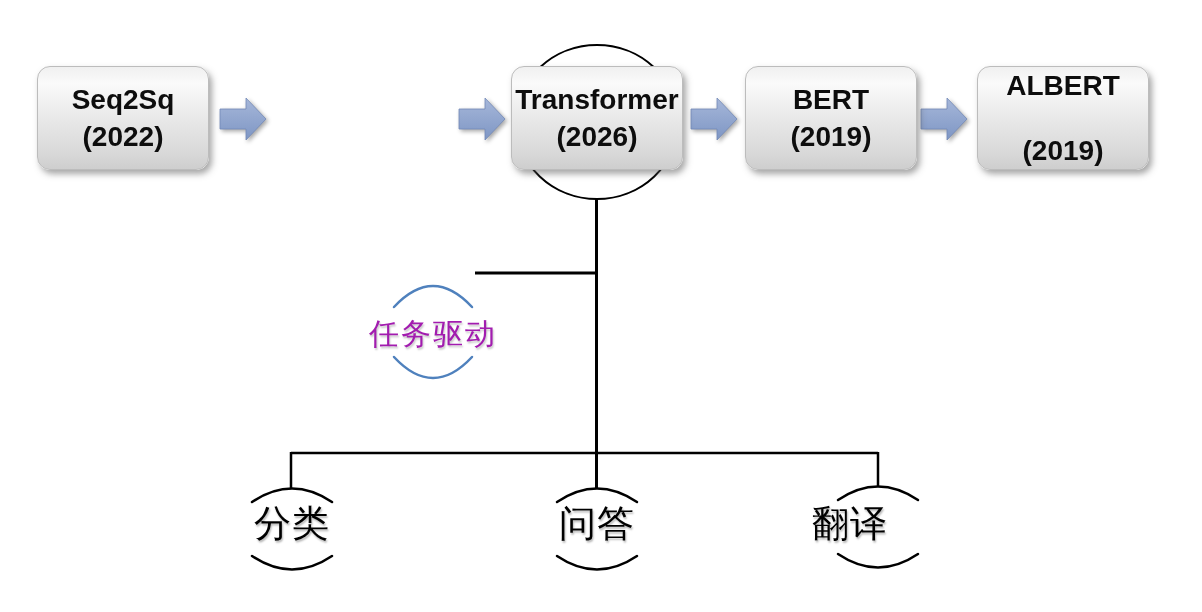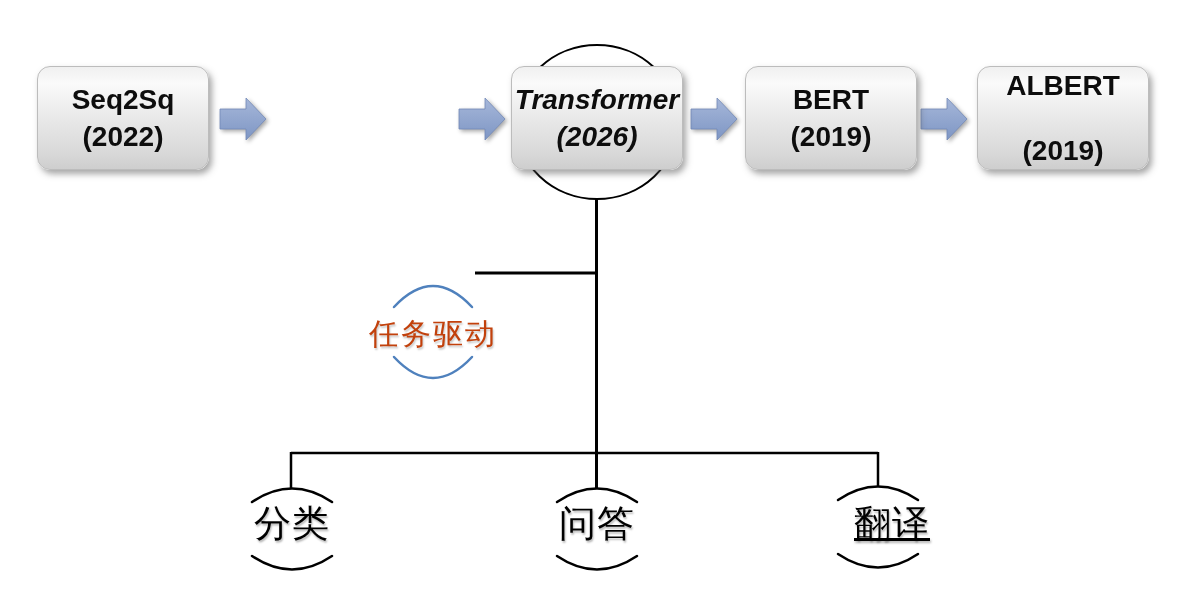--- a/index.html
+++ b/index.html
@@ -48,37 +48,37 @@
     transform: translateX(-50%);
     z-index: 3;
     font-family: "DejaVu Serif", "Liberation Serif", serif;
     white-space: nowrap;
   }
   .annotation-label {
     left: 433px;
     top: 314px;
     font-size: 30px;
     letter-spacing: 2px;
-    color: #c2410c;
+    color: #a21caf;
     text-shadow: 1px 2px 2px rgba(0,0,0,0.22);
   }
   .task-label {
     top: 507px;
     font-size: 37px;
     line-height: 34px;
     color: #000000;
     letter-spacing: 1px;
     text-shadow: 1px 2px 2px rgba(0,0,0,0.28);
   }
   .task-label-1 { left: 292px; }
   .task-label-2 { left: 597px; }
-  .task-label-3 { left: 892px; text-decoration: underline; }
+  .task-label-3 { left: 850px; }
   .box-1 { left: 37px; }
   .box-2 { left: 280px; }
-  .box-3 { left: 511px; font-style: italic; }
+  .box-3 { left: 511px; }
   .box-4 { left: 745px; }
   .box-5 { left: 977px; justify-content: space-between; }
 </style>
 </head>
 <body>
 
 <div class="canvas">
 
   <svg class="layer" viewBox="0 0 1202 612">
     <defs>

